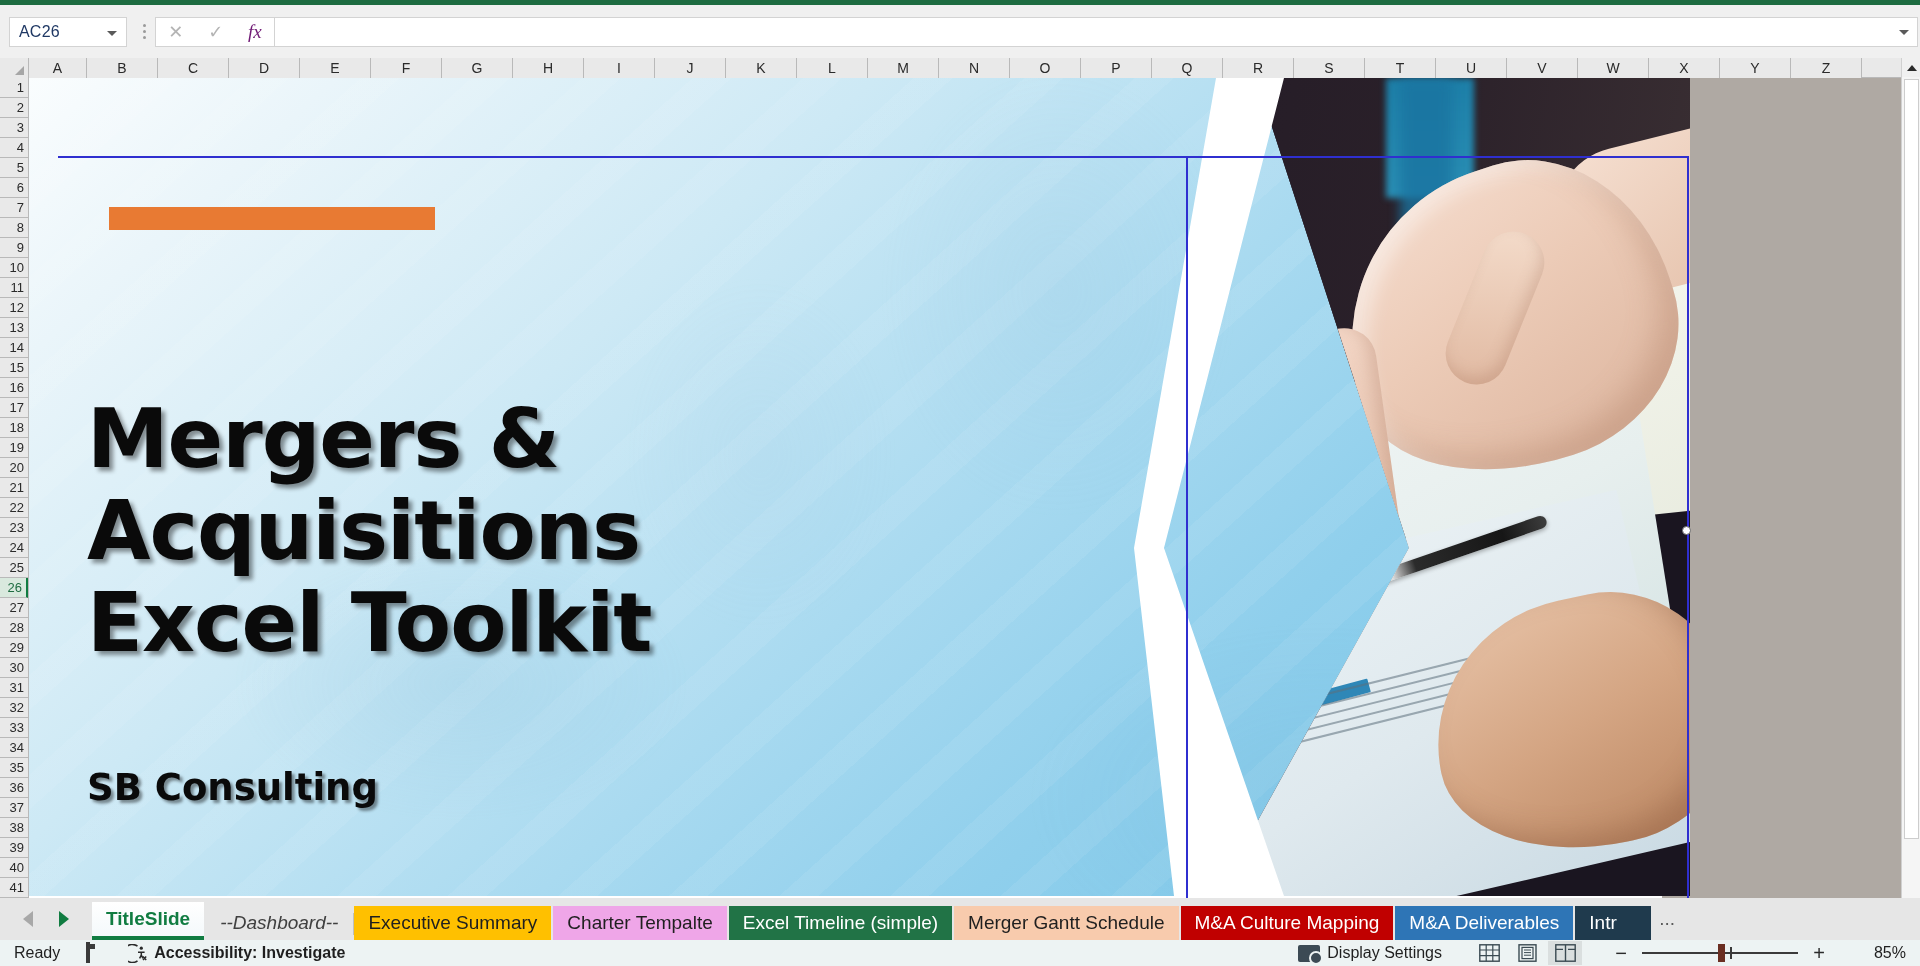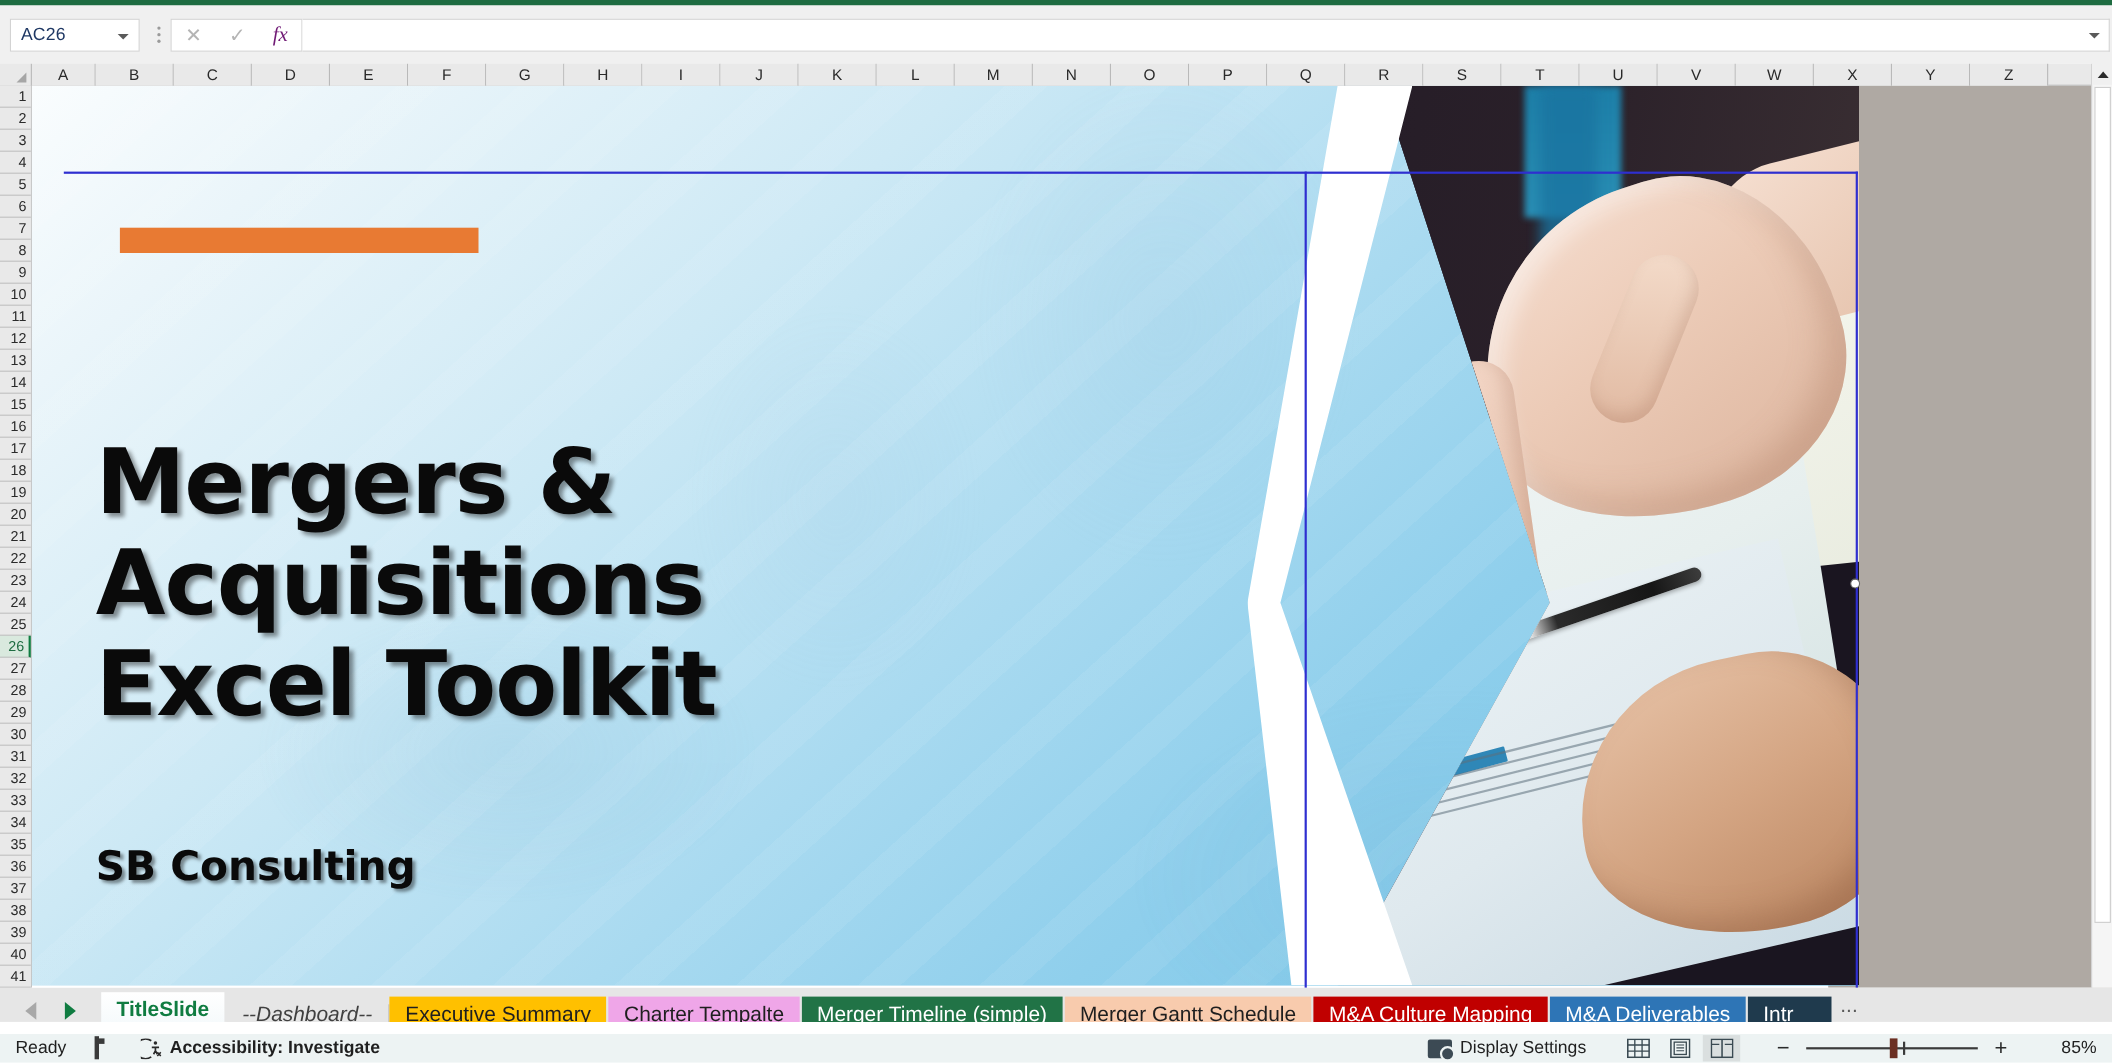--- a/index.html
+++ b/index.html
@@ -219,22 +219,22 @@
             border-left:1px solid #D0D0D0; }
   .vscroll .btn{ width:19px; height:19px; background:#F0F0F0; display:flex;
                  align-items:center; justify-content:center; }
   .vscroll .thumb{ position:absolute; left:2px; top:21px; width:15px; height:760px;
                    background:#FFFFFF; border:1px solid #CDCDCD; }
   .tri-up{ width:0;height:0;border-left:5px solid transparent;border-right:5px solid transparent;
            border-bottom:6px solid #2B2B2B; }
 
   
   .tabbar{
-    position:absolute; left:0; top:898px; width:1920px; height:31px;
-    background:#E6E6E6; display:flex; align-items:flex-start; overflow:hidden;
+    position:absolute; left:0; top:898px; width:1920px; height:42px;
+    background:#E6E6E6; display:flex; align-items:center; overflow:hidden;
   }
   .navarrows{ width:92px; height:42px; display:flex; align-items:center; justify-content:center; gap:26px;
               flex:none; }
   .na{ width:0;height:0; }
   .na-l{ border-top:8px solid transparent;border-bottom:8px solid transparent;border-right:10px solid #A8A8A8; }
   .na-r{ border-top:8px solid transparent;border-bottom:8px solid transparent;border-left:10px solid #107C41; }
 
   .tabs{ display:flex; align-items:flex-end; height:42px; flex:none; }
   .tab{
     height:34px; padding:0 14px; margin-right:2px;
@@ -457,21 +457,21 @@
       <div class="tab sep" style="background: rgb(230, 230, 230); color: #404040; font-style: italic;">
         <span>--Dashboard--</span>
       </div>
       <div class="tab" style="background: rgb(255, 192, 0); color: rgb(31, 31, 31);">
         <span>Executive Summary</span>
       </div>
       <div class="tab" style="background: rgb(239, 166, 232); color: rgb(31, 31, 31);">
         <span>Charter Tempalte</span>
       </div>
       <div class="tab" style="background: rgb(33, 115, 70); color: rgb(255, 255, 255);">
-        <span>Merger Timeline (simple)</span>
+        <span>Excel Timeline (simple)</span>
       </div>
       <div class="tab" style="background: rgb(248, 203, 173); color: rgb(31, 31, 31);">
         <span>Merger Gantt Schedule</span>
       </div>
       <div class="tab" style="background: rgb(192, 0, 0); color: rgb(255, 255, 255);">
         <span>M&amp;A Culture Mapping</span>
       </div>
       <div class="tab" style="background: rgb(46, 117, 182); color: rgb(255, 255, 255);">
         <span>M&amp;A Deliverables</span>
       </div>

